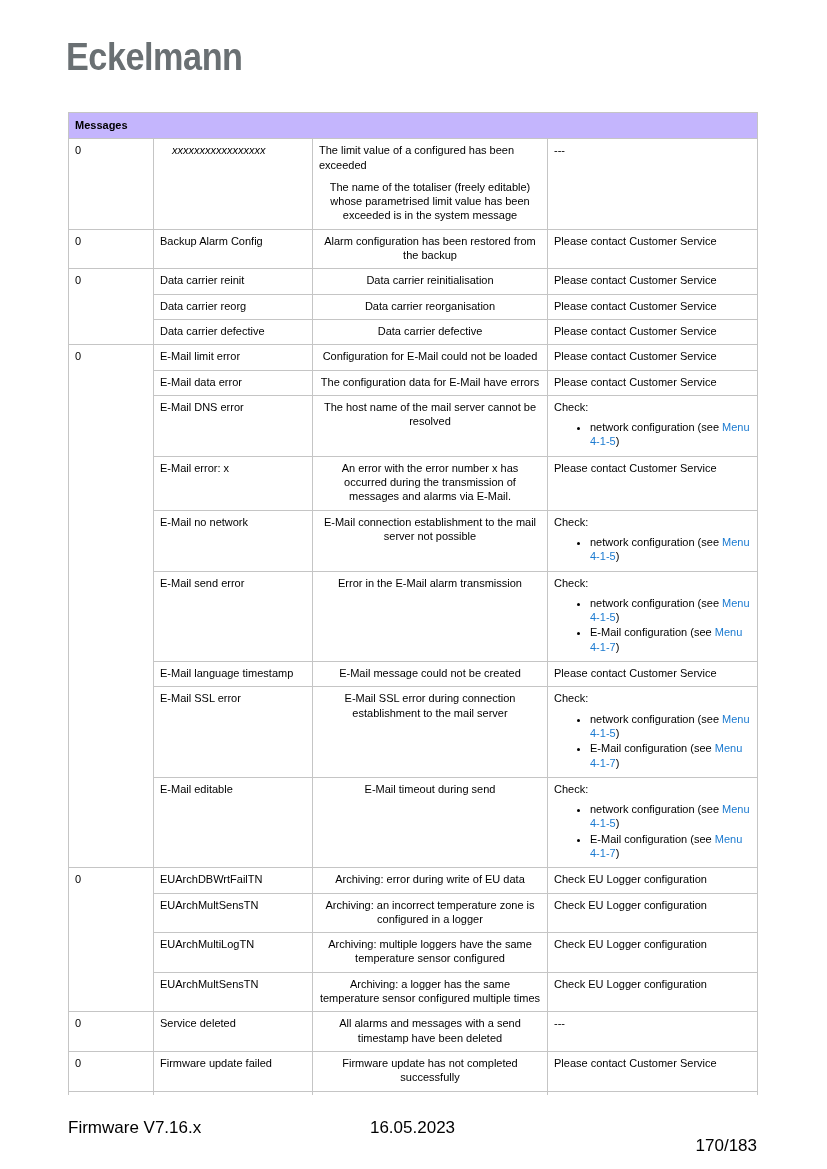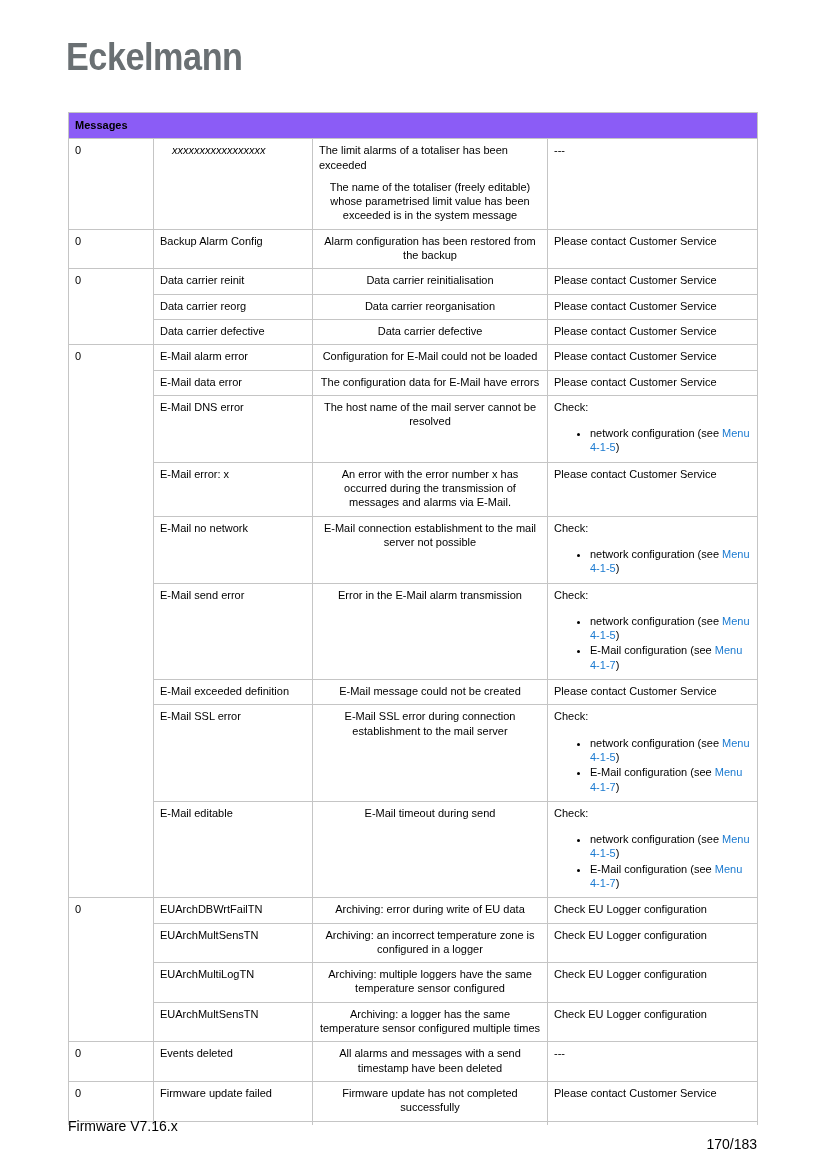--- a/index.html
+++ b/index.html
@@ -15,33 +15,33 @@
     white-space:nowrap;
   }
   .table-wrap{position:absolute;left:68px;top:112px;width:689px;}
   table{border-collapse:collapse;width:689px;table-layout:fixed;}
   td{
     border:1px solid #c5c5c5;vertical-align:top;
     padding:4px 6px 6px 6px;font-size:11px;line-height:1.3;
     word-wrap:break-word;
   }
   td.hdr{
-    background:#8b5cf6;font-weight:bold;padding:5px 6px 6px 6px;
+    background:#c4b5fd;font-weight:bold;padding:5px 6px 6px 6px;
     font-size:11px;
   }
   td .para{margin:0 0 8px 0;}
   td .para:last-child{margin-bottom:0;text-align:center;}
   .name-italic{font-style:italic;margin-left:12px;}
-  ul.checklist{margin:12px 0 0 0;padding:0 0 0 36px;list-style:disc;}
+  ul.checklist{margin:6px 0 0 0;padding:0 0 0 36px;list-style:disc;}
   ul.checklist li{margin:0 0 1px 0;padding-left:0;}
   a.menu-link{color:#1b7ad0;text-decoration:none;cursor:pointer;}
   tr.cutoff td{border-bottom:none;height:3px;padding:0;}
   .footer{
     position:absolute;left:68px;top:1118px;width:689px;height:16px;
-    font-size:14px;
+    font-size:17px;
   }
   .footer .fl{position:absolute;left:0;top:0;}
   .footer .fc{position:absolute;left:0;right:0;top:0;text-align:center;}
   .footer .fr{position:absolute;right:0;top:18px;margin-left:7px;}
 </style>
 </head>
 <body>
 
 <div class="logo">Eckelmann</div>
 
@@ -56,21 +56,21 @@
     <thead>
       <tr>
         <td class="hdr" colspan="4">Messages</td>
       </tr>
     </thead>
     <tbody id="tbody">
         <tr>
           <td rowspan="1">0</td>
           <td><span class="name-italic">xxxxxxxxxxxxxxxxx</span></td>
           <td>
-            <div class="para">The limit alarms of a totaliser has been exceeded</div>
+            <div class="para">The limit value of a configured has been exceeded</div>
             <div class="para">The name of the totaliser (freely editable) whose parametrised limit value has been exceeded is in the system message</div>
           </td>
           <td><span>---</span></td>
         </tr>
         <tr>
           <td rowspan="1">0</td>
           <td><span>Backup Alarm Config</span></td>
           <td>
             <div class="para">Alarm configuration has been restored from the backup</div>
           </td>
@@ -93,21 +93,21 @@
         </tr>
         <tr>
           <td><span>Data carrier defective</span></td>
           <td>
             <div class="para">Data carrier defective</div>
           </td>
           <td><span>Please contact Customer Service</span></td>
         </tr>
         <tr>
           <td rowspan="9">0</td>
-          <td><span>E-Mail alarm error</span></td>
+          <td><span>E-Mail limit error</span></td>
           <td>
             <div class="para">Configuration for E-Mail could not be loaded</div>
           </td>
           <td><span>Please contact Customer Service</span></td>
         </tr>
         <tr>
           <td><span>E-Mail data error</span></td>
           <td>
             <div class="para">The configuration data for E-Mail have errors</div>
           </td>
@@ -151,21 +151,21 @@
           </td>
           <td>
             <div>Check:</div>
             <ul class="checklist">
               <li>network configuration (see <a class="menu-link">Menu 4-1-5</a>)</li>
               <li>E-Mail configuration (see <a class="menu-link">Menu 4-1-7</a>)</li>
             </ul>
           </td>
         </tr>
         <tr>
-          <td><span>E-Mail exceeded definition</span></td>
+          <td><span>E-Mail language timestamp</span></td>
           <td>
             <div class="para">E-Mail message could not be created</div>
           </td>
           <td><span>Please contact Customer Service</span></td>
         </tr>
         <tr>
           <td><span>E-Mail SSL error</span></td>
           <td>
             <div class="para">E-Mail SSL error during connection establishment to the mail server</div>
           </td>
@@ -214,21 +214,21 @@
         </tr>
         <tr>
           <td><span>EUArchMultSensTN</span></td>
           <td>
             <div class="para">Archiving: a logger has the same temperature sensor configured multiple times</div>
           </td>
           <td><span>Check EU Logger configuration</span></td>
         </tr>
         <tr>
           <td rowspan="1">0</td>
-          <td><span>Events deleted</span></td>
+          <td><span>Service deleted</span></td>
           <td>
             <div class="para">All alarms and messages with a send timestamp have been deleted</div>
           </td>
           <td><span>---</span></td>
         </tr>
         <tr>
           <td rowspan="1">0</td>
           <td><span>Firmware update failed</span></td>
           <td>
             <div class="para">Firmware update has not completed successfully</div>
@@ -240,14 +240,15 @@
           <td></td>
           <td></td>
           <td></td>
         </tr>
       </tbody>
   </table>
 </div>
 
 <div class="footer">
   <span class="fl">Firmware V7.16.x</span>
+  <span class="fc">16.05.2023</span>
   <span class="fr">170/183</span>
 </div>
 
 </body></html>

